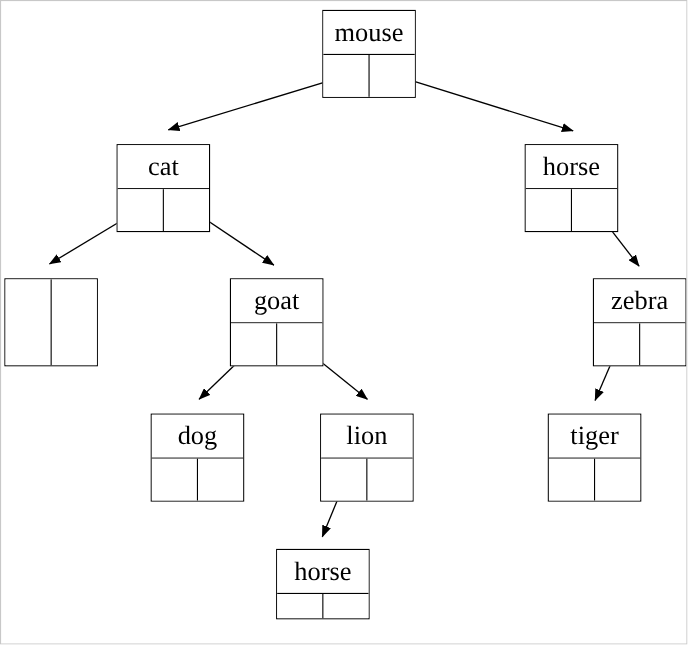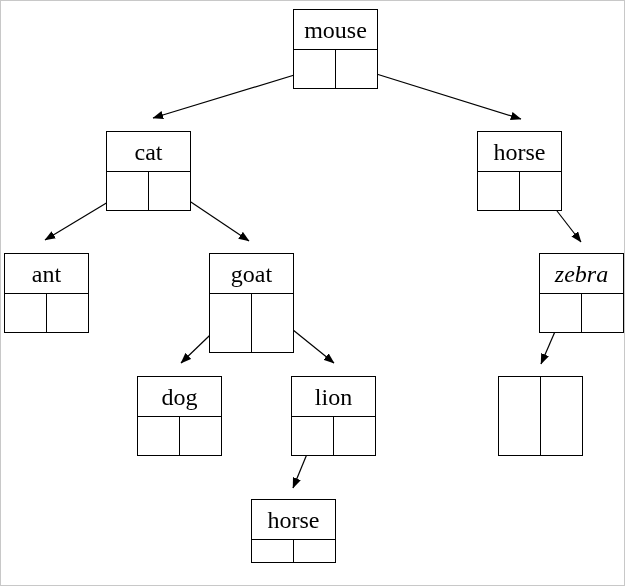--- a/index.html
+++ b/index.html
@@ -107,34 +107,33 @@
         </div>
       </div>
       <div class="node" style="left: 476px; top: 130px; width: 85px; height: 80px;">
         <div class="node-label" style="height: 40px; flex-basis: 40px;">horse</div>
         <div class="node-cells">
           <div class="cell cell-left"></div>
           <div class="cell cell-right"></div>
         </div>
       </div>
       <div class="node" style="left: 3px; top: 252px; width: 85px; height: 80px;">
-        <div class="node-label" style="height: 40px; flex-basis: 40px;">ant</div>
         <div class="node-cells">
           <div class="cell cell-left"></div>
           <div class="cell cell-right"></div>
         </div>
       </div>
-      <div class="node" style="left: 208px; top: 252px; width: 85px; height: 100px;">
+      <div class="node" style="left: 208px; top: 252px; width: 85px; height: 80px;">
         <div class="node-label" style="height: 40px; flex-basis: 40px;">goat</div>
         <div class="node-cells">
           <div class="cell cell-left"></div>
           <div class="cell cell-right"></div>
         </div>
       </div>
-      <div class="node" style="left: 538px; top: 252px; width: 85px; height: 80px; font-style: italic;">
+      <div class="node" style="left: 538px; top: 252px; width: 85px; height: 80px;">
         <div class="node-label" style="height: 40px; flex-basis: 40px;">zebra</div>
         <div class="node-cells">
           <div class="cell cell-left"></div>
           <div class="cell cell-right"></div>
         </div>
       </div>
       <div class="node" style="left: 136px; top: 375px; width: 85px; height: 80px;">
         <div class="node-label" style="height: 40px; flex-basis: 40px;">dog</div>
         <div class="node-cells">
           <div class="cell cell-left"></div>
@@ -142,20 +141,21 @@
         </div>
       </div>
       <div class="node" style="left: 290px; top: 375px; width: 85px; height: 80px;">
         <div class="node-label" style="height: 40px; flex-basis: 40px;">lion</div>
         <div class="node-cells">
           <div class="cell cell-left"></div>
           <div class="cell cell-right"></div>
         </div>
       </div>
       <div class="node" style="left: 497px; top: 375px; width: 85px; height: 80px;">
+        <div class="node-label" style="height: 40px; flex-basis: 40px;">tiger</div>
         <div class="node-cells">
           <div class="cell cell-left"></div>
           <div class="cell cell-right"></div>
         </div>
       </div>
       <div class="node" style="left: 250px; top: 498px; width: 85px; height: 64px;">
         <div class="node-label" style="height: 40px; flex-basis: 40px;">horse</div>
         <div class="node-cells">
           <div class="cell cell-left"></div>
           <div class="cell cell-right"></div>

